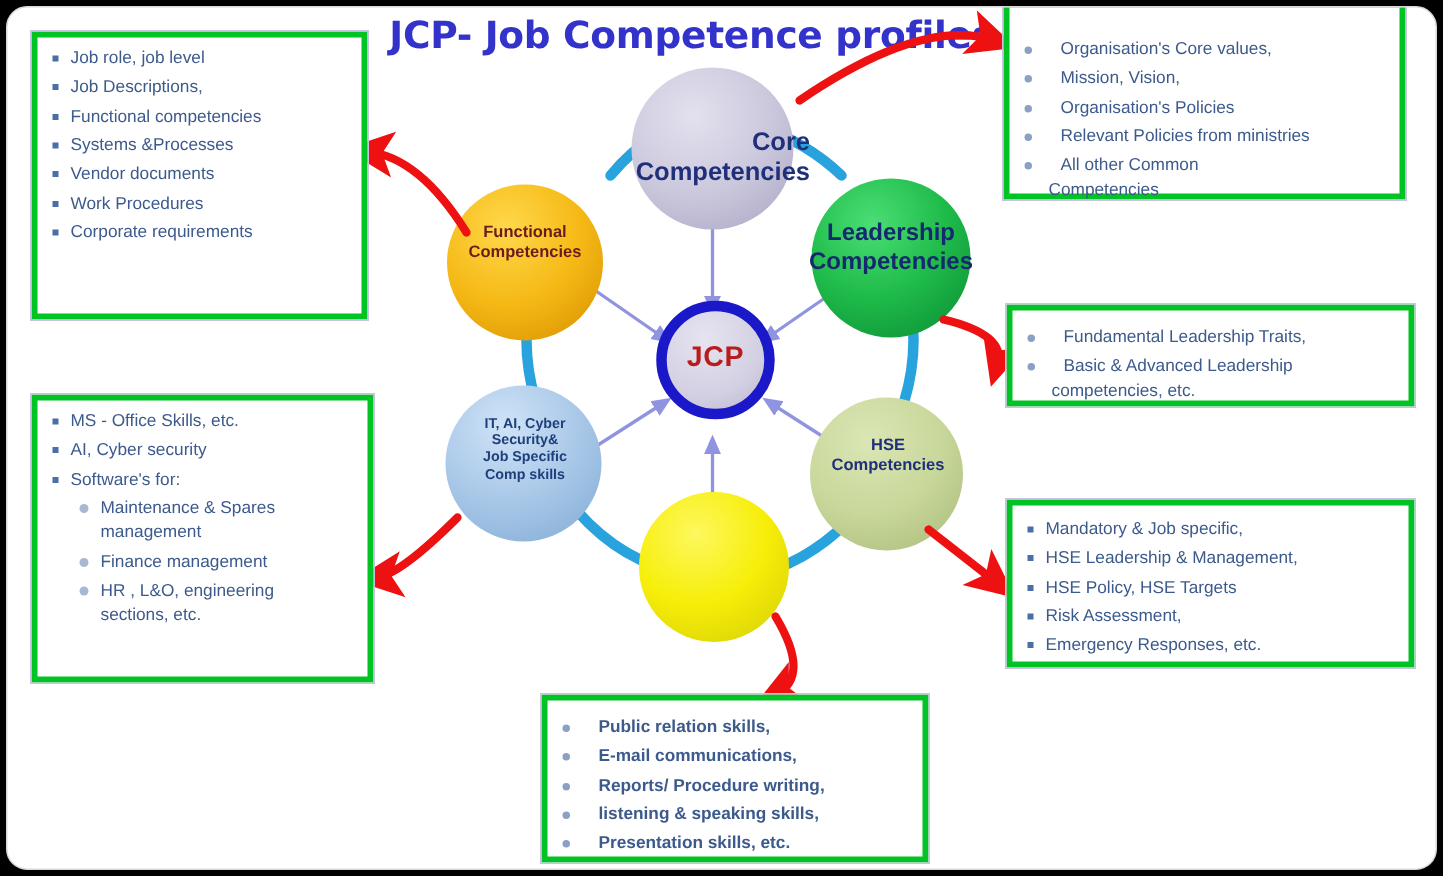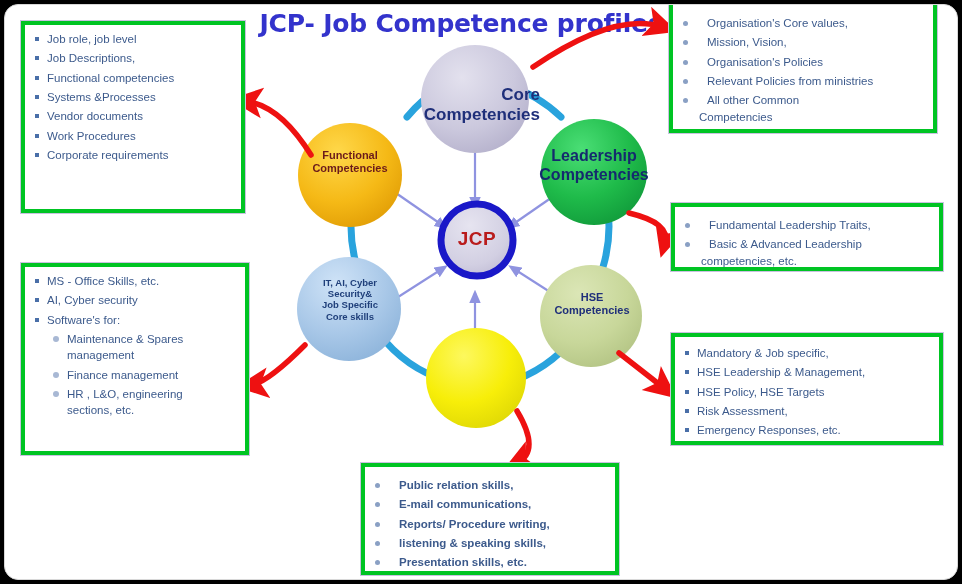--- a/index.html
+++ b/index.html
@@ -107,21 +107,21 @@
     margin-top: -3px;
   }
   .tbox li.cont::before { display: none; }
   .tbox li.cont2 {
     padding-left: 18px;
     margin-top: -3px;
   }
   .tbox li.cont2::before { display: none; }
 
   #box-functional { left: 16px;  top: 16px;  width: 224px; height: 192px; }
-  #box-core       { left: 664px; top: -4px;  width: 268px; height: 132px; padding-top: 10px; }
+  #box-core       { left: 664px; top: -4px;  width: 268px; height: 132px; padding-top: 20px; }
   #box-it         { left: 16px;  top: 258px; width: 228px; height: 192px; }
   #box-leader     { left: 666px; top: 198px; width: 272px; height: 68px;  padding-top: 10px; }
   #box-hse        { left: 666px; top: 328px; width: 272px; height: 112px; padding-top: 8px; }
   #box-cognitive  { left: 356px; top: 458px; width: 258px; height: 112px; padding-top: 10px; font-weight: bold; }
 
   
   .nodelabel {
     position: absolute;
     text-align: center;
     font-weight: bold;
@@ -242,21 +242,21 @@
   <div class="nodelabel" id="lbl-hse" style="left:526px; top:286px; width:122px; font-size:11px; color:#1f2f7a;">
     <span>HSE</span>
     <span>Competencies</span>
   </div>
 
 
   <div class="nodelabel" id="lbl-it" style="left:290px; top:272px; width:110px; font-size:9.5px; color:#1f3f7a;">
     <span>IT, AI, Cyber</span>
     <span>Security&amp;</span>
     <span>Job Specific</span>
-    <span>Core skills</span>
+    <span>Comp skills</span>
   </div>
 
   <div class="nodelabel" id="lbl-jcp" style="left:432px; top:223px; width:80px; font-size:19px; color:#b91c1c; letter-spacing:0.5px;">
     <span>JCP</span>
   </div>
 
   <div class="tbox" id="box-functional">
     <ul>
       <li>Job role, job level</li>
       <li>Job Descriptions,</li>

